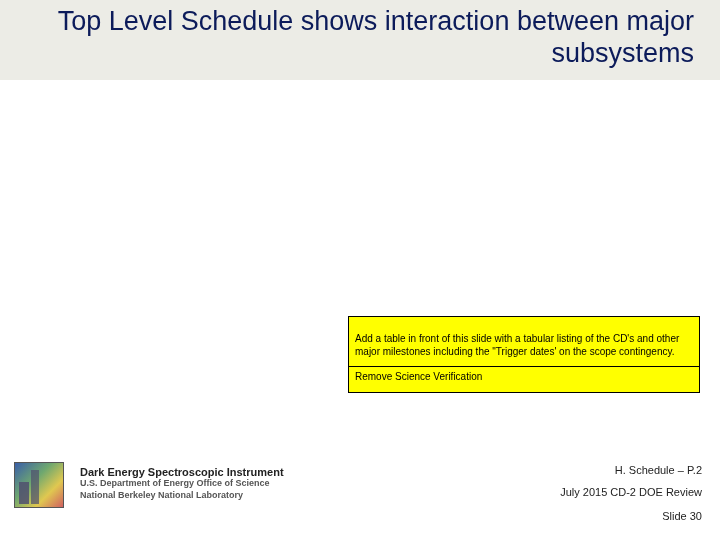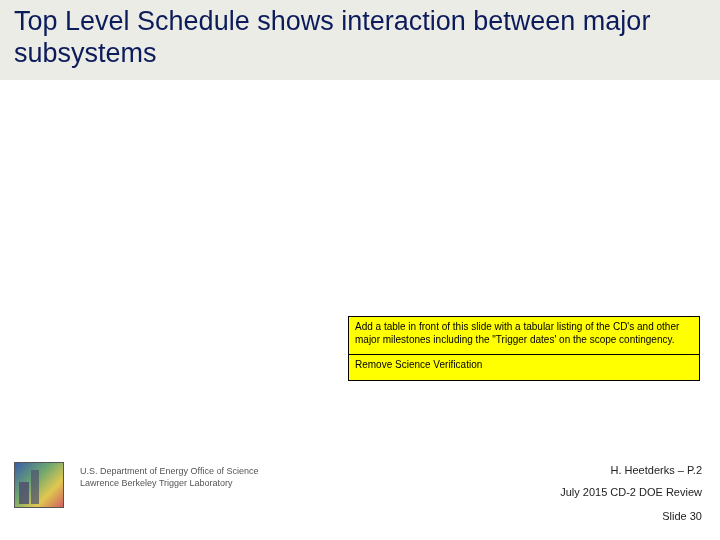--- a/index.html
+++ b/index.html
@@ -22,35 +22,36 @@
   }
   .title-text {
     position: absolute;
     top: 6px;
     left: 14px;
     width: 680px;
     font-size: 27px;
     line-height: 1.18;
     color: #0c1b5a;
     font-weight: 400;
+    text-align: right;
   }
   .note-box {
     position: absolute;
     top: 316px;
     left: 348px;
     width: 352px;
     background: #ffff00;
     border: 1px solid #000;
     box-sizing: border-box;
     font-size: 10px;
     line-height: 1.25;
     color: #000;
   }
   .note-1 {
-    padding: 4px 6px 8px 6px;
+    padding: 16px 6px 8px 6px;
     border-bottom: 1px solid #000;
   }
   .note-2 {
     padding: 4px 18px 8px 6px;
   }
   .logo {
     position: absolute;
     left: 14px;
     top: 462px;
     width: 50px;
@@ -85,20 +86,21 @@
   }
   .inst-title {
     font-size: 11px;
     font-weight: bold;
     color: #222;
   }
   .inst-sub {
     font-size: 9px;
     color: #555;
     line-height: 1.3;
+    font-weight: bold;
   }
   .author {
     position: absolute;
     right: 18px;
     top: 464px;
     font-size: 11px;
     color: #222;
     text-align: right;
   }
   .review {
@@ -126,19 +128,20 @@
 </div>
 
 <div class="note-box">
   <div class="note-1">Add a table in front of this slide with a tabular listing of the CD's and other major milestones including the "Trigger dates' on the scope contingency.</div>
   <div class="note-2">Remove Science Verification</div>
 </div>
 
 <div class="logo"></div>
 
 <div class="inst-block">
+  <div class="inst-title">Dark Energy Spectroscopic Instrument</div>
   <div class="inst-sub">U.S. Department of Energy Office of Science</div>
-  <div class="inst-sub">Lawrence Berkeley Trigger Laboratory</div>
+  <div class="inst-sub">National Berkeley National Laboratory</div>
 </div>
 
-<div class="author">H. Heetderks – P.2</div>
+<div class="author">H. Schedule – P.2</div>
 <div class="review">July 2015 CD-2 DOE Review</div>
 <div class="slidenum">Slide 30</div>
 
 </body></html>

